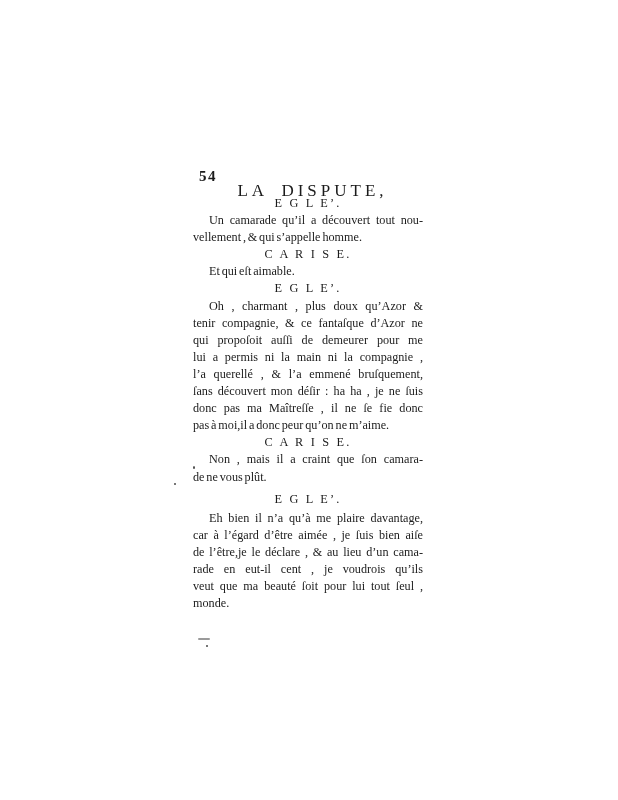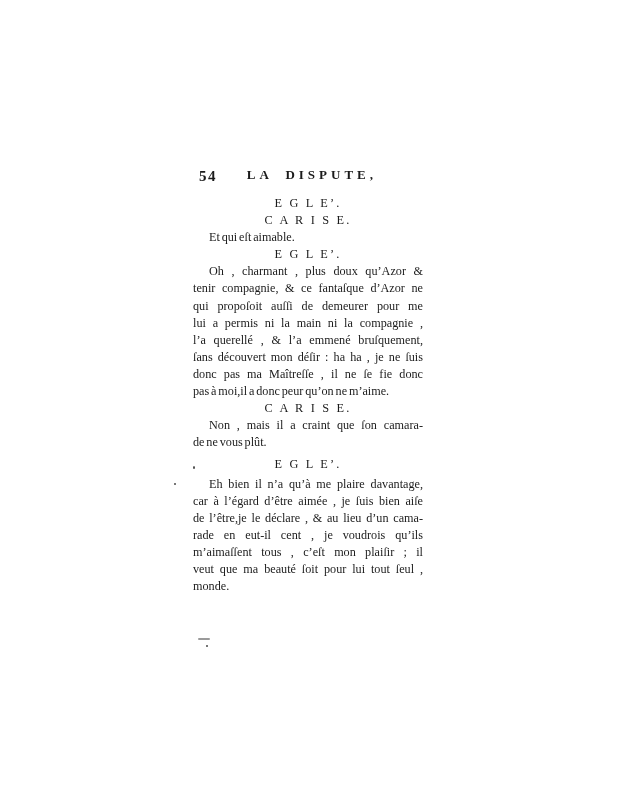--- a/index.html
+++ b/index.html
@@ -32,26 +32,26 @@
     position: absolute;
     left: 6px;
     top: 3px;
     font-size: 15px;
     letter-spacing: 1.5px;
     font-weight: bold;
   }
   .running-title {
     position: absolute;
     left: 50%;
-    top: 2px;
+    top: 16px;
     transform: translateX(-47%);
-    font-size: 13px;
+    font-size: 17px;
     letter-spacing: 4px;
     word-spacing: 6px;
-    font-weight: bold;
+    font-weight: normal;
     white-space: nowrap;
   }
   .speaker {
     text-align: center;
     font-size: 12.3px;
     line-height: 17.1px;
     height: 17.1px;
     letter-spacing: 2.2px;
     white-space: nowrap;
     overflow: hidden;
@@ -94,20 +94,24 @@
 
   <div class="textblock">
 
     <div class="header">
       <span class="pagenum">54</span>
       <span class="running-title">LA DISPUTE,</span>
     </div>
 
     <div class="speaker">E G L E’.</div>
 
+    <div class="para">
+      <div class="line">Un camarade qu’il a découvert tout nou-</div>
+      <div class="line">vellement , &amp; qui s’appelle homme.</div>
+    </div>
 
     <div class="speaker">C A R I S E.</div>
 
     <div class="para">
       <div class="line">Et qui eſt aimable.</div>
     </div>
 
     <div class="speaker">E G L E’.</div>
 
     <div class="para">
@@ -128,21 +132,20 @@
       <div class="line">de ne vous plût.</div>
     </div>
 
     <div class="speaker gap-before">E G L E’.</div>
 
     <div class="para">
       <div class="line">Eh bien il n’a qu’à me plaire davantage,</div>
       <div class="line">car à l’égard d’être aimée , je ſuis bien aiſe</div>
       <div class="line">de l’être,je le déclare , &amp; au lieu d’un cama-</div>
       <div class="line">rade en eut-il cent , je voudrois qu’ils</div>
-      <div class="line">m’aimaſſent tous , c’eſt mon plaiſir ; il</div>
       <div class="line">veut que ma beauté ſoit pour lui tout ſeul ,</div>
       <div class="line">monde.</div>
     </div>
 
   </div>
 
   <div class="speck" style="left:174px; top:483px; width:2px; height:2px;"></div>
   <div class="speck" style="left:193px; top:466px; width:2px; height:3px;"></div>
   <div class="speck-line" style="left:198px; top:638px; width:12px; height:2px;"></div>
   <div class="speck" style="left:206px; top:645px; width:2px; height:2px;"></div>

